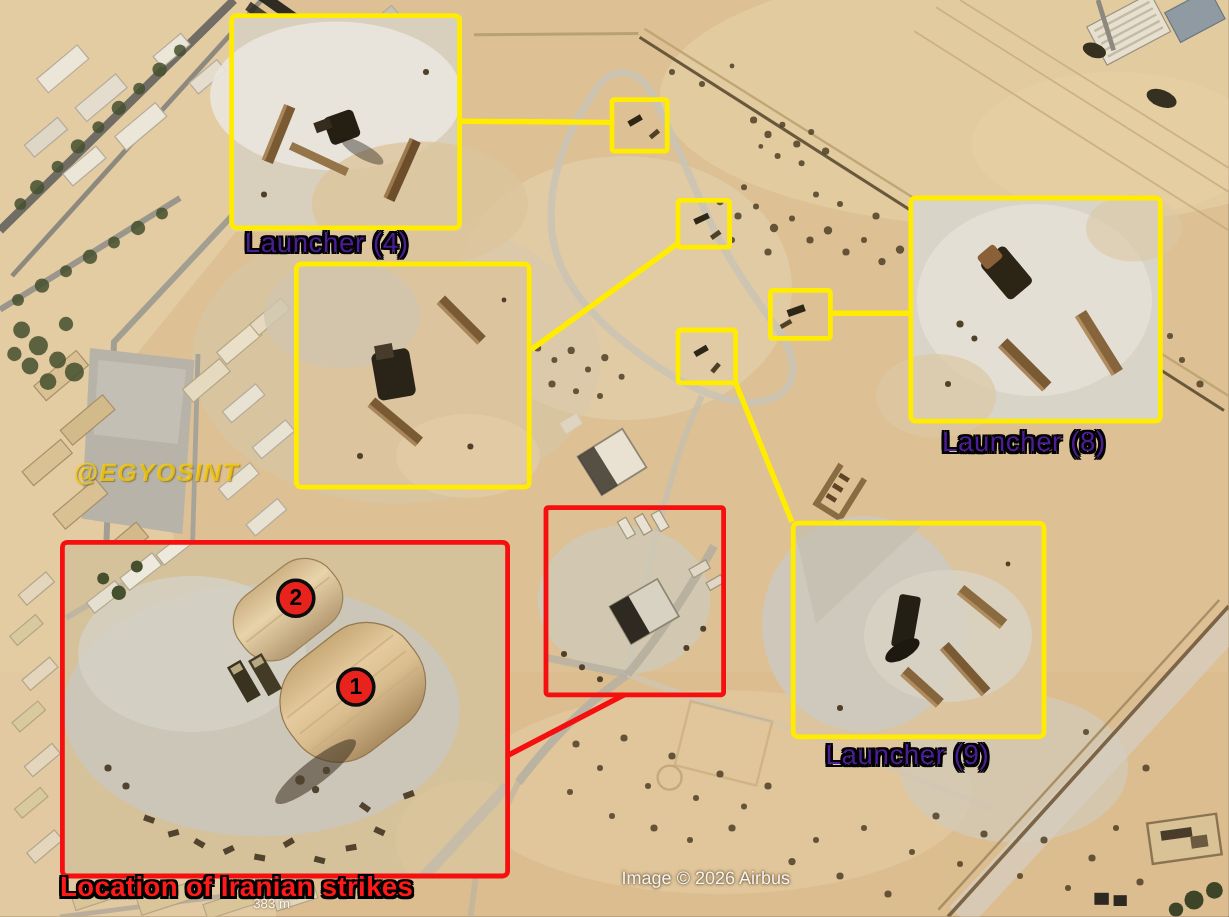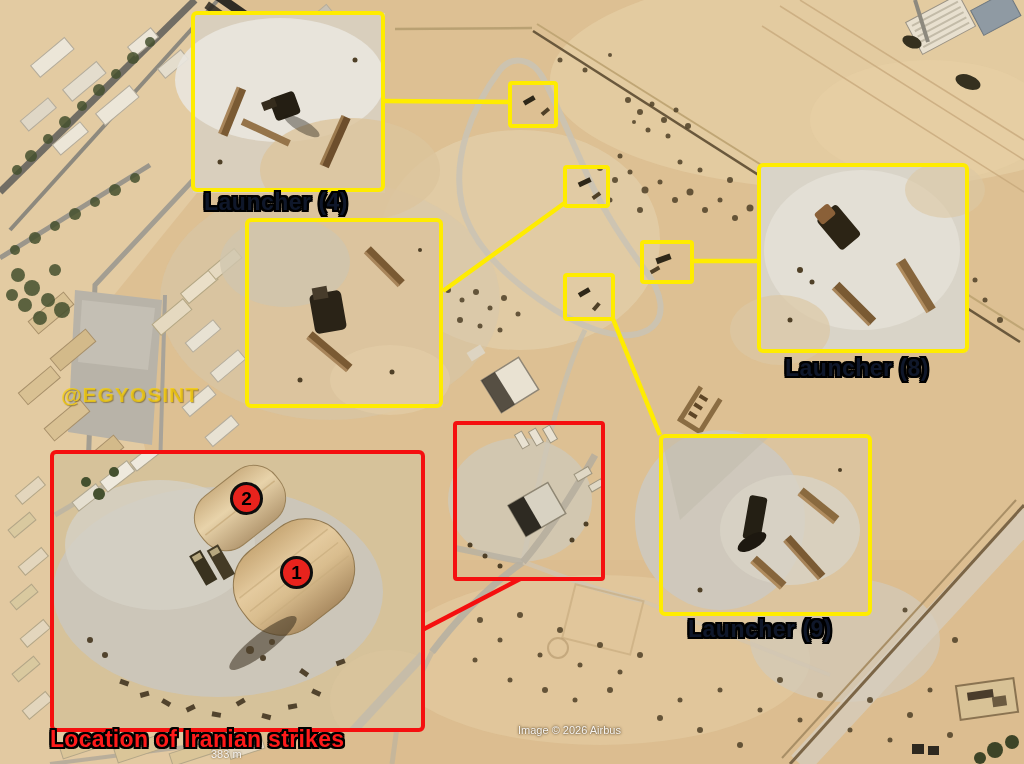--- a/index.html
+++ b/index.html
@@ -6,43 +6,43 @@
   #stage{
     position:relative;width:1024px;height:764px;overflow:hidden;
     font-family:"Liberation Sans",sans-serif;background:#ddc093;
   }
   #basemap{position:absolute;left:0;top:0;}
   .box{position:absolute;box-sizing:border-box;border-radius:6px;}
   .ybox{border:4px solid #ffec00;}
   .rbox{border:4px solid #f50f0f;}
   .sbox{border-radius:4px;}
   .callout-label{
-    position:absolute;font-weight:bold;font-size:23px;letter-spacing:.5px;
-    color:#0f172a;white-space:nowrap;
+    position:absolute;font-weight:normal;font-size:23px;letter-spacing:.5px;
+    color:#4c1d95;white-space:nowrap;
     text-shadow:-2px -2px 0 #000,2px -2px 0 #000,-2px 2px 0 #000,2px 2px 0 #000,
                 -2px 0 0 #000,2px 0 0 #000,0 -2px 0 #000,0 2px 0 #000;
   }
   .strike-label{
     position:absolute;font-weight:bold;font-size:23px;letter-spacing:.3px;
     color:#ff1a1a;white-space:nowrap;
     text-shadow:-2px -2px 0 #000,2px -2px 0 #000,-2px 2px 0 #000,2px 2px 0 #000,
                 -2px 0 0 #000,2px 0 0 #000,0 -2px 0 #000,0 2px 0 #000;
   }
   .marker{
     position:absolute;box-sizing:border-box;width:33px;height:33px;border-radius:50%;
     background:#e8231d;border:3px solid #0d0d0d;color:#000;
     display:flex;align-items:center;justify-content:center;
     font-size:19px;font-weight:bold;
   }
   .watermark{
     position:absolute;font-weight:bold;font-size:21px;letter-spacing:1px;
-    color:rgba(252,211,3,.72);text-shadow:1px 1px 1px rgba(110,80,10,.55);
+    color:rgba(252,211,3,.72);text-shadow:1px 1px 1px rgba(110,80,10,.55);font-style:italic;
   }
   .credit{
-    position:absolute;font-size:11px;color:rgba(255,255,255,.92);
+    position:absolute;font-size:15px;color:rgba(255,255,255,.92);
     text-shadow:0 0 2px rgba(90,70,40,.95),0 0 3px rgba(90,70,40,.8);
   }
   .scale-label{
     position:absolute;font-size:11px;color:rgba(255,255,255,.9);
     text-shadow:0 0 2px rgba(90,70,40,.95);
   }
 </style>
 </head>
 <body>
 

